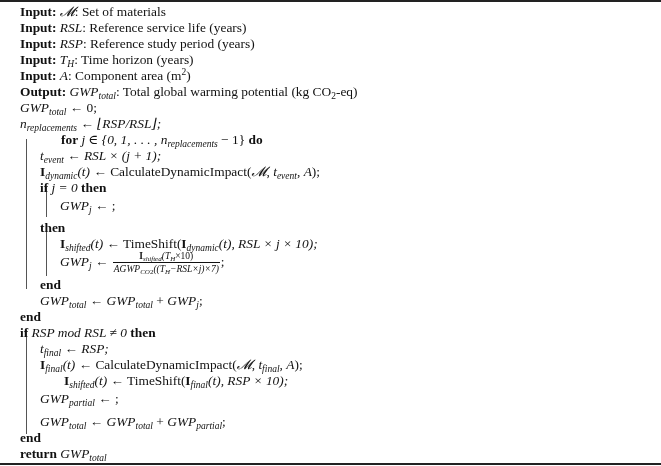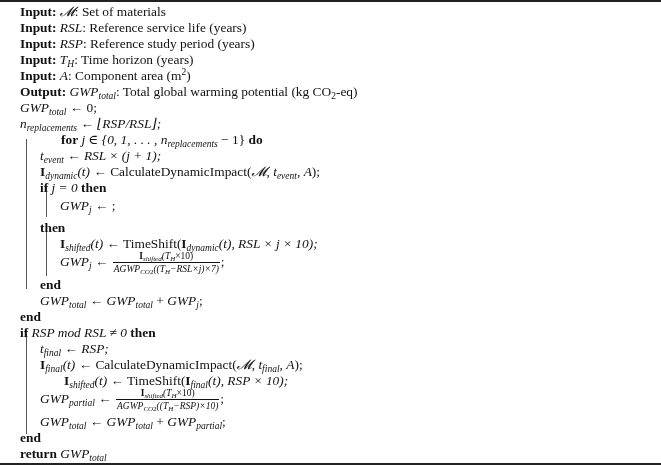--- a/index.html
+++ b/index.html
@@ -146,24 +146,21 @@
     <span>CalculateDynamicImpact(</span><span class="script">𝓜</span>, <span class="it">t</span><sub class="sub-it">final</sub>, <span class="it">A</span>);
   </div>
 
   <div class="line" style="top:373px; left:28px;margin-left:36px;">
     <span class="bf">I</span><sub class="sub-it">shifted</sub><span class="it">(t)</span> ←
     <span>TimeShift(</span><span class="bf">I</span><sub class="sub-it">final</sub><span class="it">(t), RSP × 10);</span>
   </div>
 
   <div class="line" style="top:387px; left:40px; height:24px; line-height:24px;">
     <span class="it">GWP</span><sub class="sub-it">partial</sub> ←
-    <span class="frac">
-      <span class="num"><span class="bf">I</span><sub class="sub-it">shifted</sub><span class="it">(T</span><sub class="sub-it">H</sub><span>×10)</span></span>
-      <span class="den"><span class="it">AGWP</span><sub class="sub-it">CO</sub><sub>2</sub><span class="it">((T</span><sub class="sub-it">H</sub><span class="it">−RSP)×10)</span></span>
-    </span>;
+    ;
   </div>
 
   <div class="line" style="top:414px; left:40px;">
     <span class="it">GWP</span><sub class="sub-it">total</sub>
     <span class="it">← GWP</span><sub class="sub-it">total</sub> + <span class="it">GWP</span><sub class="sub-it">partial</sub>;
   </div>
 
   <div class="line" style="top:430px; left:20px;">
     <span class="kw">end</span>
   </div>

